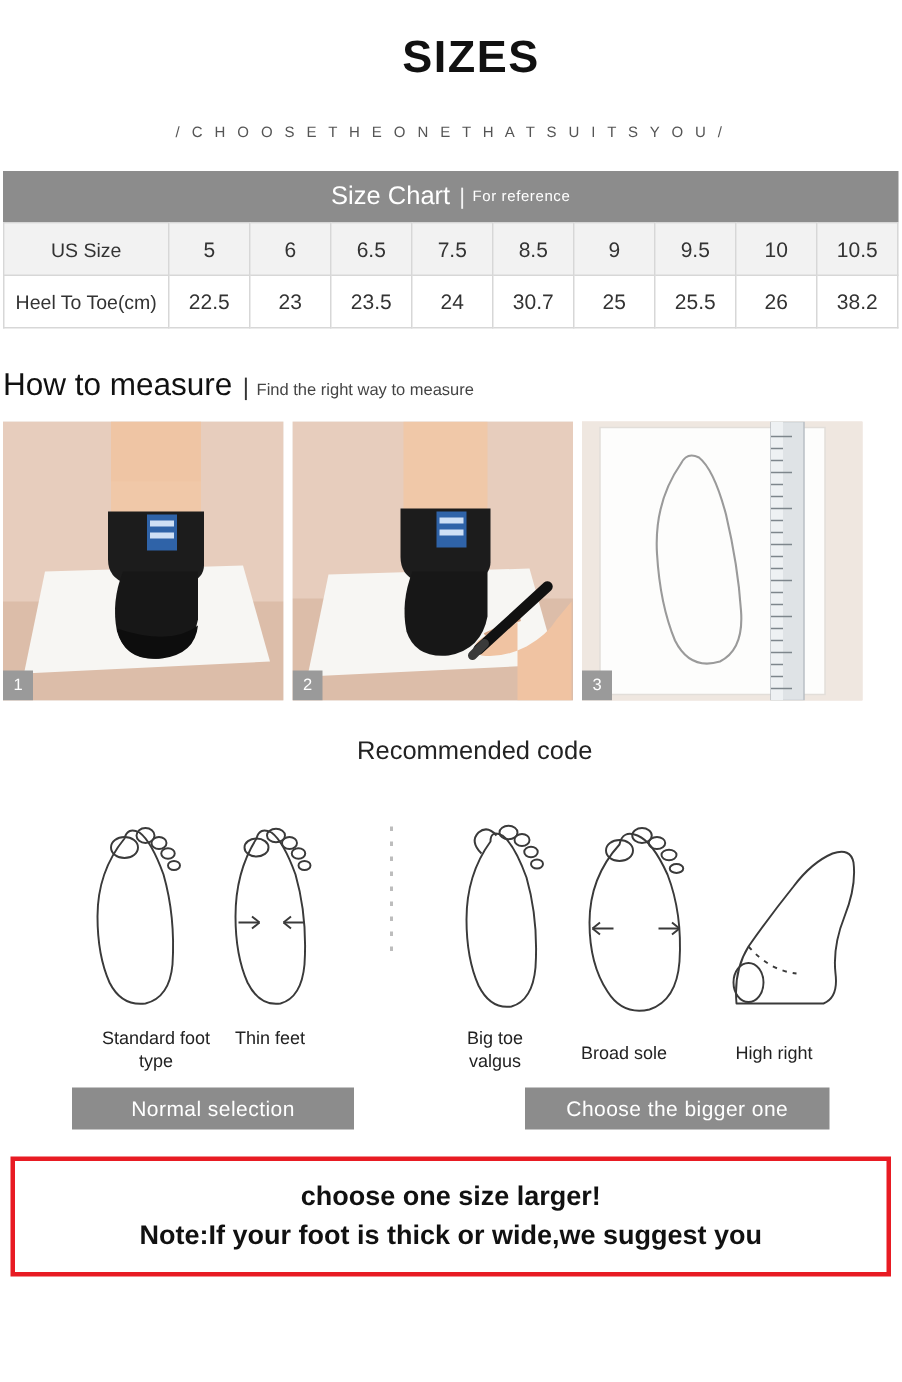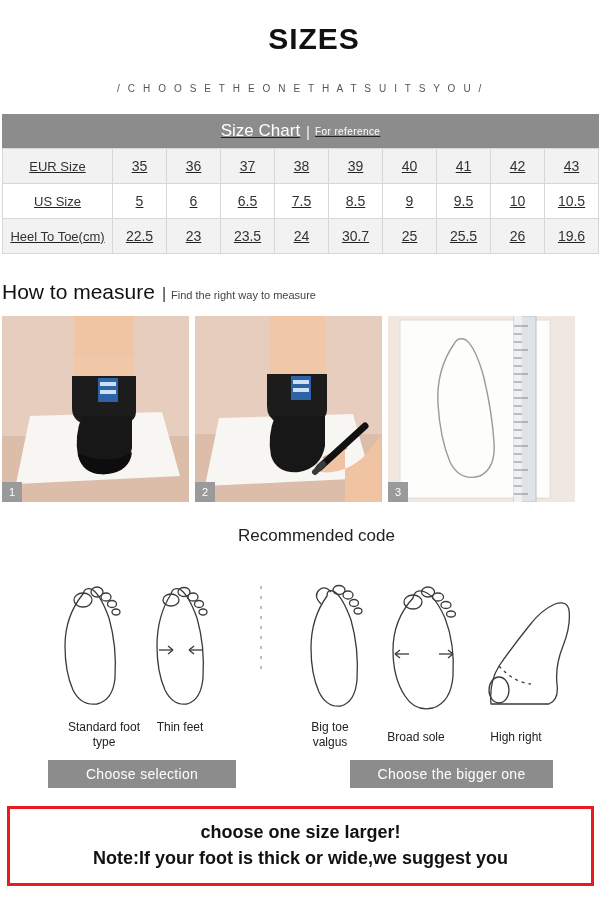--- a/index.html
+++ b/index.html
@@ -25,21 +25,21 @@
     padding-left: 27px;
   }
   .header-sub {
     margin-top: 28px;
     font-size: 10px;
     letter-spacing: 2.6px;
     color: #555;
   }
 
   
-  .chart-wrap { margin-top: 20px; padding: 0 2px; text-decoration: underline; }
+  .chart-wrap { margin-top: 20px; padding: 0 2px; }
   .chart-head {
     background: #8c8c8c;
     color: #fff;
     height: 34px;
     display: flex;
     align-items: center;
     justify-content: center;
     gap: 0px;
   }
   .chart-head .ch-title { font-size: 17px; }
@@ -149,32 +149,20 @@
 
 <div class="chart-wrap">
   <div class="chart-head">
     <span class="ch-title">Size Chart</span>
     <span class="ch-div">|</span>
     <span class="ch-note">For reference</span>
   </div>
 
   <table class="size-table">
     <tbody>
-        <tr>
-      <td class="rowhead">EUR Size</td>
-      <td>35</td>
-      <td>36</td>
-      <td>37</td>
-      <td>38</td>
-      <td>39</td>
-      <td>40</td>
-      <td>41</td>
-      <td>42</td>
-      <td>43</td>
-    </tr>
     <tr>
       <td class="rowhead">US Size</td>
       <td>5</td>
       <td>6</td>
       <td>6.5</td>
       <td>7.5</td>
       <td>8.5</td>
       <td>9</td>
       <td>9.5</td>
       <td>10</td>
@@ -183,21 +171,21 @@
     <tr>
       <td class="rowhead small">Heel To Toe(cm)</td>
       <td>22.5</td>
       <td>23</td>
       <td>23.5</td>
       <td>24</td>
       <td>30.7</td>
       <td>25</td>
       <td>25.5</td>
       <td>26</td>
-      <td>19.6</td>
+      <td>38.2</td>
     </tr>
   </tbody>
     </table>
 </div>
 
 <div class="htm">
   <span class="htm-title">How to measure</span>
   <span class="htm-div">|</span>
   <span class="htm-sub">Find the right way to measure</span>
 </div>
@@ -349,20 +337,20 @@
 
   <div style="position:absolute; left:290px; top:0; width:80px; text-align:center; font-size:12px; color:#222; line-height:1.25;">
     <div>Big toe</div>
     <div>valgus</div>
   </div>
   <div style="position:absolute; left:370px; top:10px; width:92px; text-align:center; font-size:12px; color:#222;">Broad sole</div>
   <div style="position:absolute; left:466px; top:10px; width:100px; text-align:center; font-size:12px; color:#222;">High right</div>
 </div>
 
 <div class="btn-row">
-  <div class="gray-btn">Choose selection</div>
+  <div class="gray-btn">Normal selection</div>
   <div class="gray-btn wide">Choose the bigger one</div>
 </div>
 
 <div class="note-box">
   <div class="note-line">choose one size larger!</div>
   <div class="note-line">Note:If your foot is thick or wide,we suggest you</div>
 </div>
 
 </body></html>

